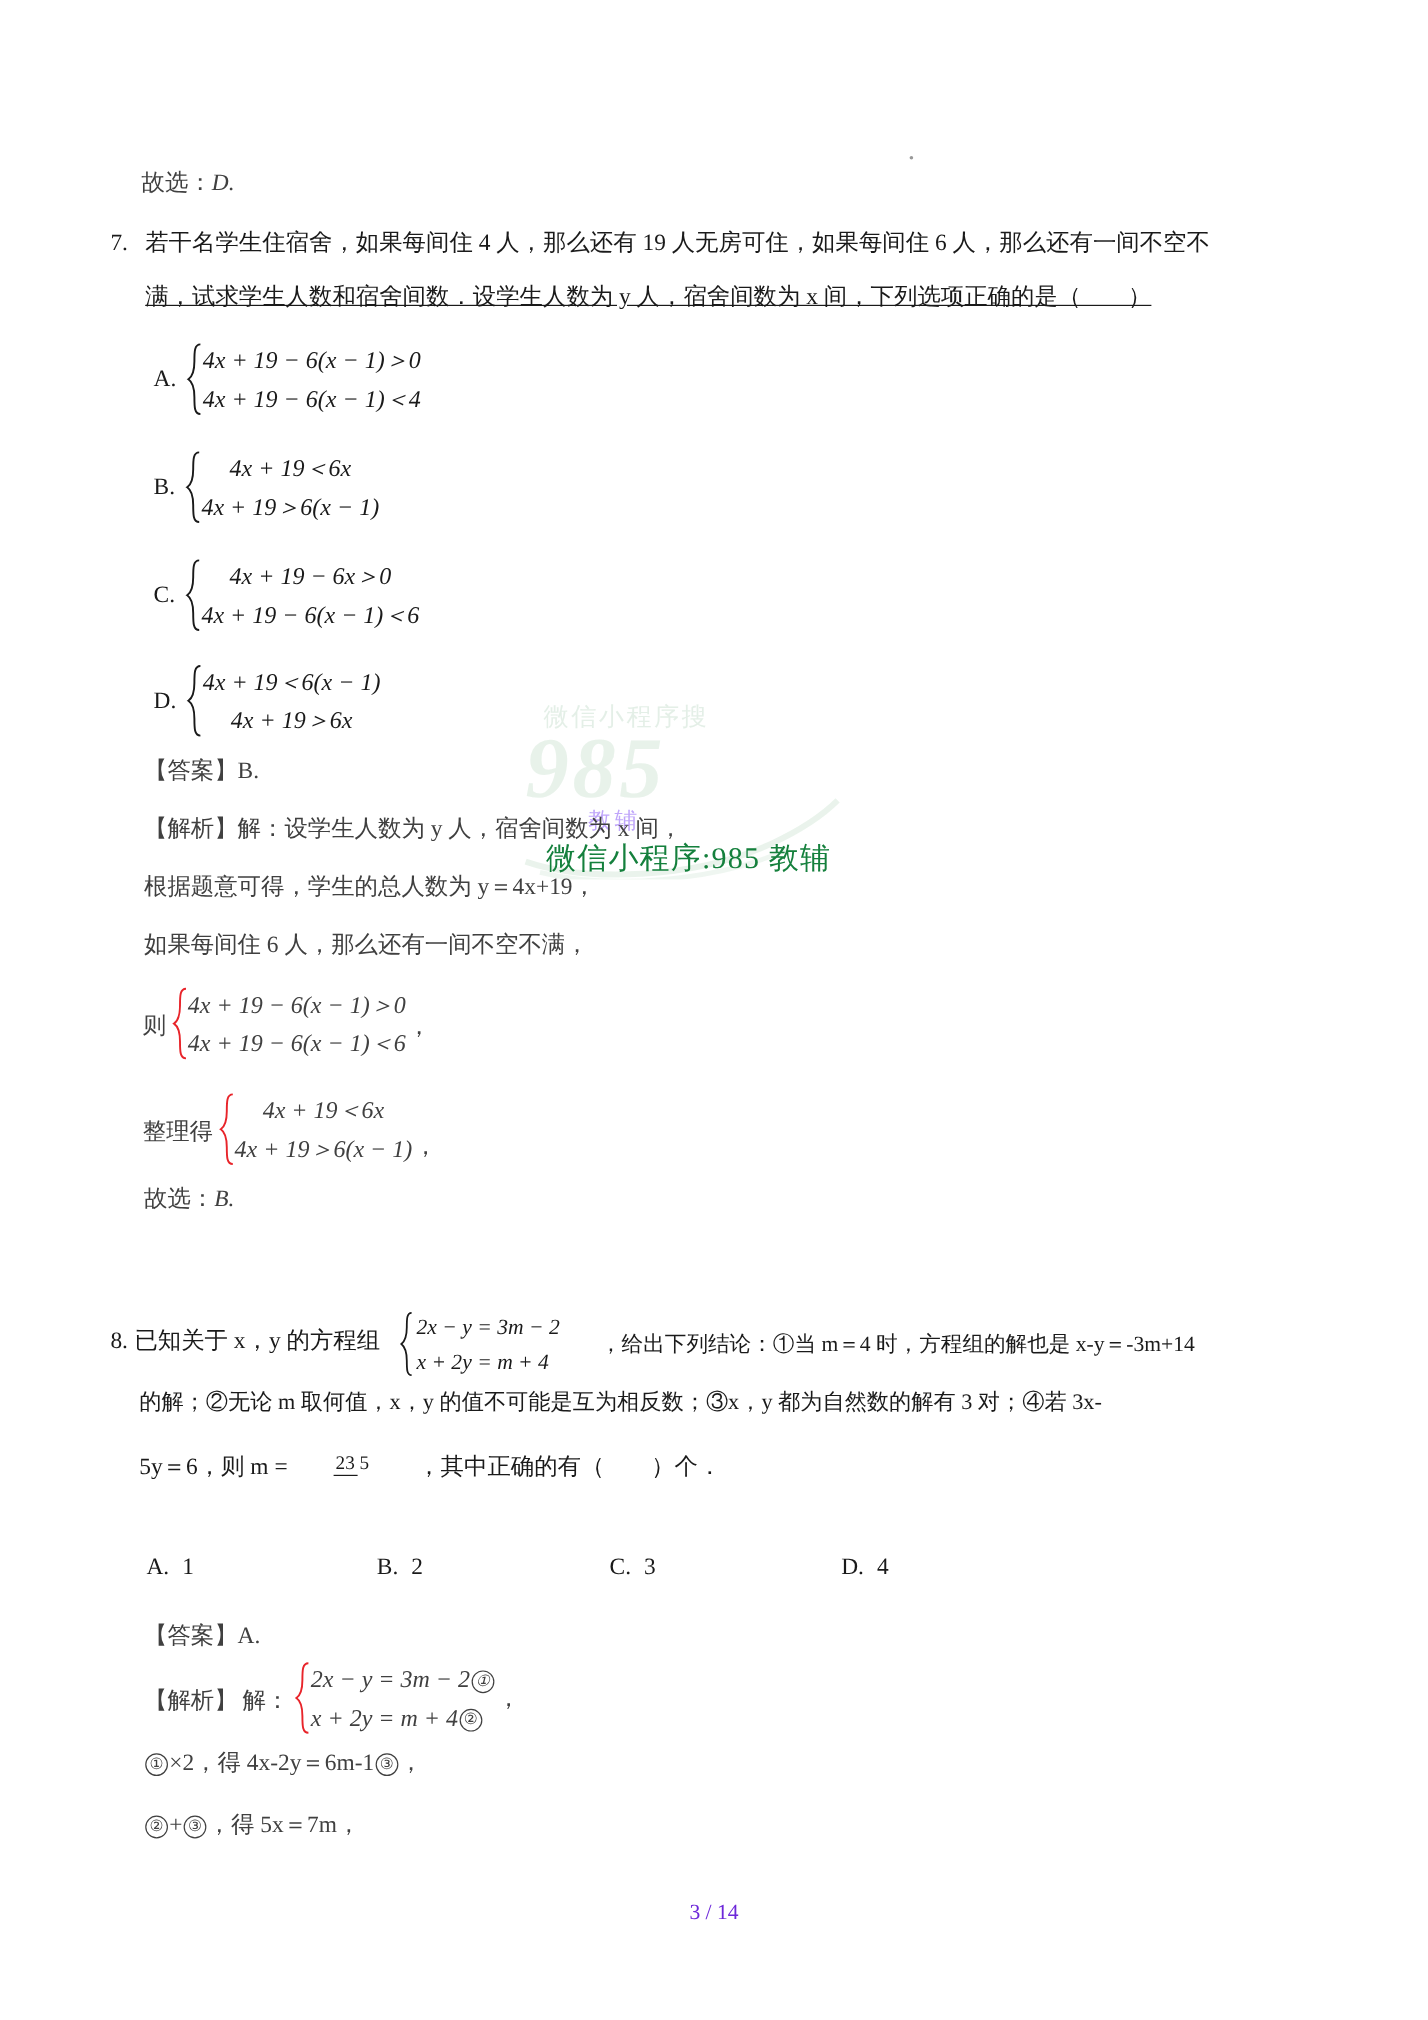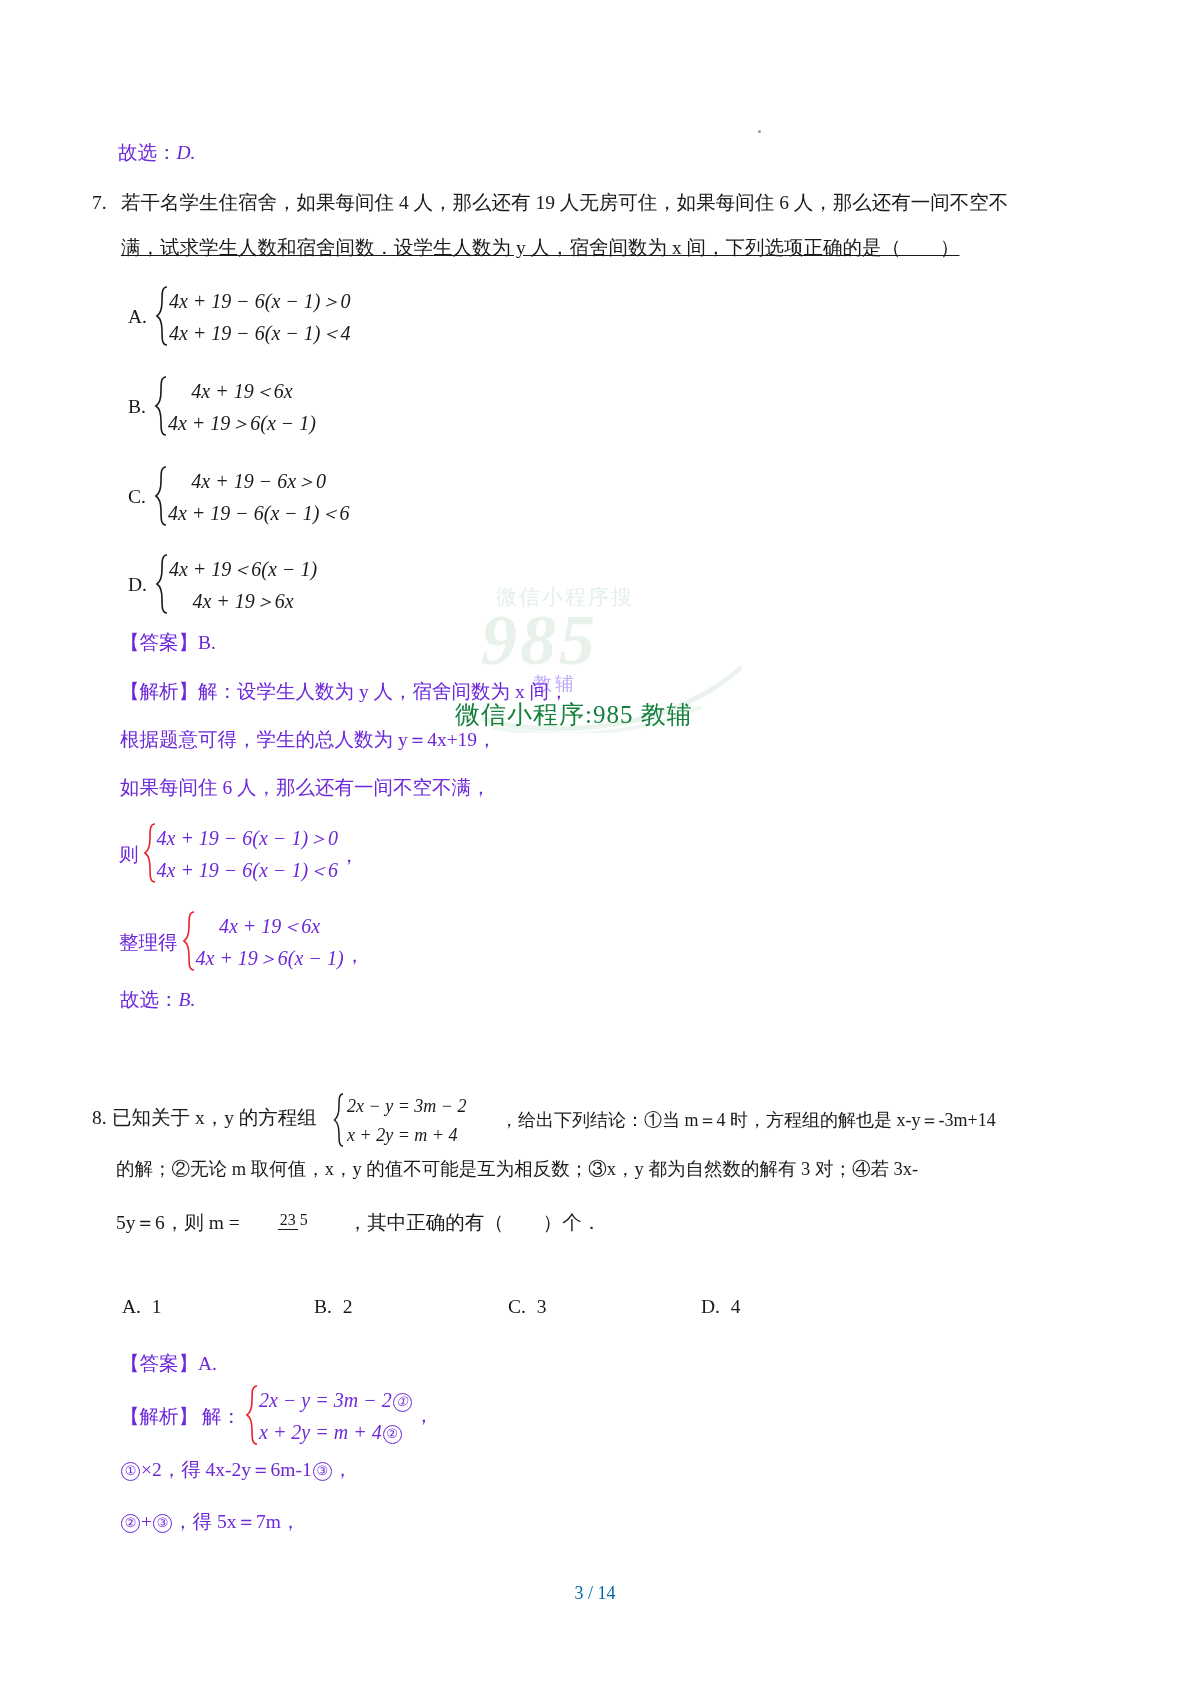--- a/index.html
+++ b/index.html
@@ -17,21 +17,21 @@
   }
   .page {
     position: absolute;
     left: 0; top: 0;
     width: 1190px;
     height: 1683px;
   }
   
   .watermark {
     position: absolute;
-    left: 471px;
+    left: 428px;
     top: 575px;
     width: 300px;
     height: 180px;
     pointer-events: none;
     opacity: .55;
     z-index: 0;
   }
   .wm-top {
     position: absolute;
     left: 25px; top: 8px;
@@ -81,21 +81,21 @@
   }
 
   
   .ln {
     position: absolute;
     white-space: nowrap;
     font-size: 19.5px;
     line-height: 1;
     z-index: 2;
   }
-  .red { color: #6d28d9; }
+  .red { color: #404040; }
   .blk { color: #1a1a1a; }
   .it { font-style: italic; }
   .qnum { font-size: 19.5px; }
 
   
   .sys {
     position: absolute;
     display: flex;
     align-items: center;
     z-index: 2;
@@ -162,21 +162,21 @@
     vertical-align: 1px;
     margin: 0 1px;
   }
   .circnum.it { font-style: italic; }
   .footer {
     position: absolute;
     left: 0; right: 0;
     top: 1583px;
     text-align: center;
     font-size: 18px;
-    color: #0369a1;
+    color: #6d28d9;
     z-index: 2;
   }
 </style>
 </head>
 <body>
 
 <div class="page">
 
   <div class="watermark">
     <div class="wm-top">微信小程序搜</div>

